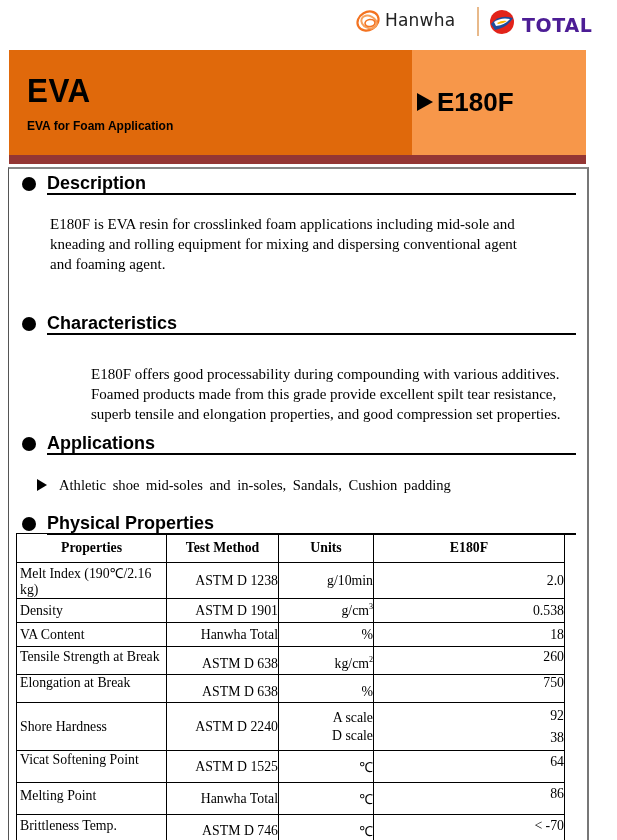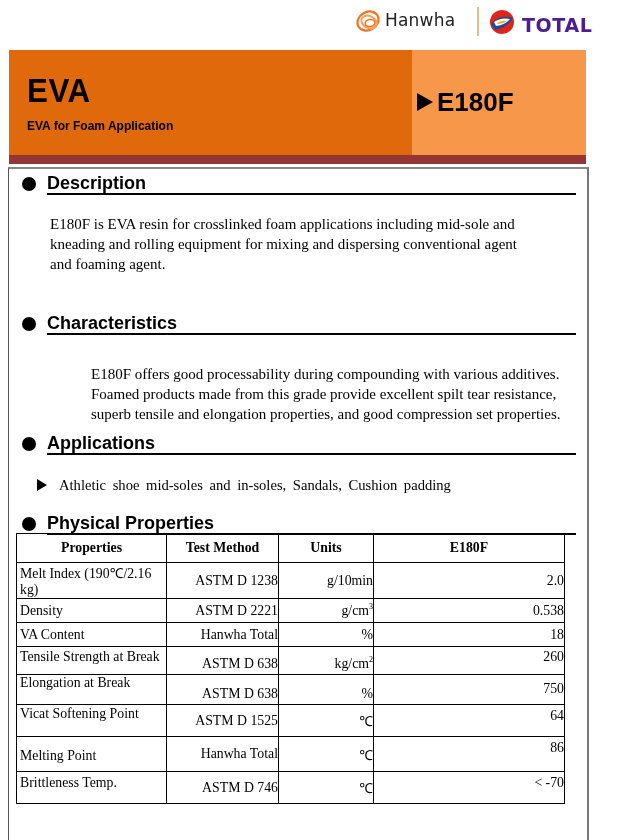--- a/index.html
+++ b/index.html
@@ -127,50 +127,66 @@
     <th>E180F</th>
   </tr>
   <tr>
     <td class="pname">Melt Index (190℃/2.16 kg)</td>
     <td class="c">ASTM D 1238</td>
     <td class="c">g/10min</td>
     <td class="c">2.0</td>
   </tr>
   <tr>
     <td class="pname">Density</td>
-    <td class="c">ASTM D 2221</td>
+    <td class="c">ASTM D 1901</td>
     <td class="c"><span>g/cm</span><sup>3</sup></td>
     <td class="c">0.538</td>
   </tr>
   <tr>
     <td class="pname">VA Content</td>
     <td class="c">Hanwha Total</td>
     <td class="c">%</td>
     <td class="c">18</td>
   </tr>
   <tr style="height:28px;">
     <td class="pname" style="vertical-align:top;padding-top:2px;">Tensile Strength at Break</td>
     <td class="c" style="vertical-align:bottom;padding-bottom:2px;">ASTM D 638</td>
     <td class="c" style="vertical-align:bottom;padding-bottom:2px;"><span>kg/cm</span><sup>2</sup></td>
     <td class="c" style="vertical-align:top;padding-top:2px;">260</td>
   </tr>
   <tr style="height:28px;">
     <td class="pname" style="vertical-align:top;padding-top:0;">Elongation at Break</td>
     <td class="c" style="vertical-align:bottom;padding-bottom:2px;">ASTM D 638</td>
     <td class="c" style="vertical-align:bottom;padding-bottom:2px;">%</td>
-    <td class="c" style="vertical-align:top;padding-top:6px;margin-top:14px;">750</td>
+    <td class="c" style="vertical-align:top;padding-top:0;margin-top:14px;">750</td>
+  </tr>
+  <tr style="height:48px;">
+    <td class="pname">Shore Hardness</td>
+    <td class="c">ASTM D 2240</td>
+    <td class="c">
+      <div class="stack">
+        <span>A scale</span>
+        <span>D scale</span>
+      </div>
+    </td>
+    <td class="c">
+      <div class="stack" style="gap:6px;">
+        <span>92</span>
+        <span>38</span>
+      </div>
+    </td>
   </tr>
   <tr style="height:32px;">
     <td class="pname" style="vertical-align:top;padding-top:1px;">Vicat Softening Point</td>
     <td class="c">ASTM D 1525</td>
     <td class="c">℃</td>
     <td class="c" style="vertical-align:top;padding-top:3px;">64</td>
   </tr>
   <tr style="height:32px;">
-    <td class="pname" style="vertical-align:top;padding-top:11px;">Melting Point</td>
+    <td class="pname" style="vertical-align:top;padding-top:5px;">Melting Point</td>
     <td class="c">Hanwha Total</td>
     <td class="c">℃</td>
     <td class="c" style="vertical-align:top;padding-top:3px;">86</td>
   </tr>
   <tr style="height:32px;">
     <td class="pname" style="vertical-align:top;padding-top:3px;">Brittleness Temp.</td>
     <td class="c">ASTM D 746</td>
     <td class="c">℃</td>
     <td class="c" style="vertical-align:top;padding-top:3px;">&lt; -70</td>
   </tr>

